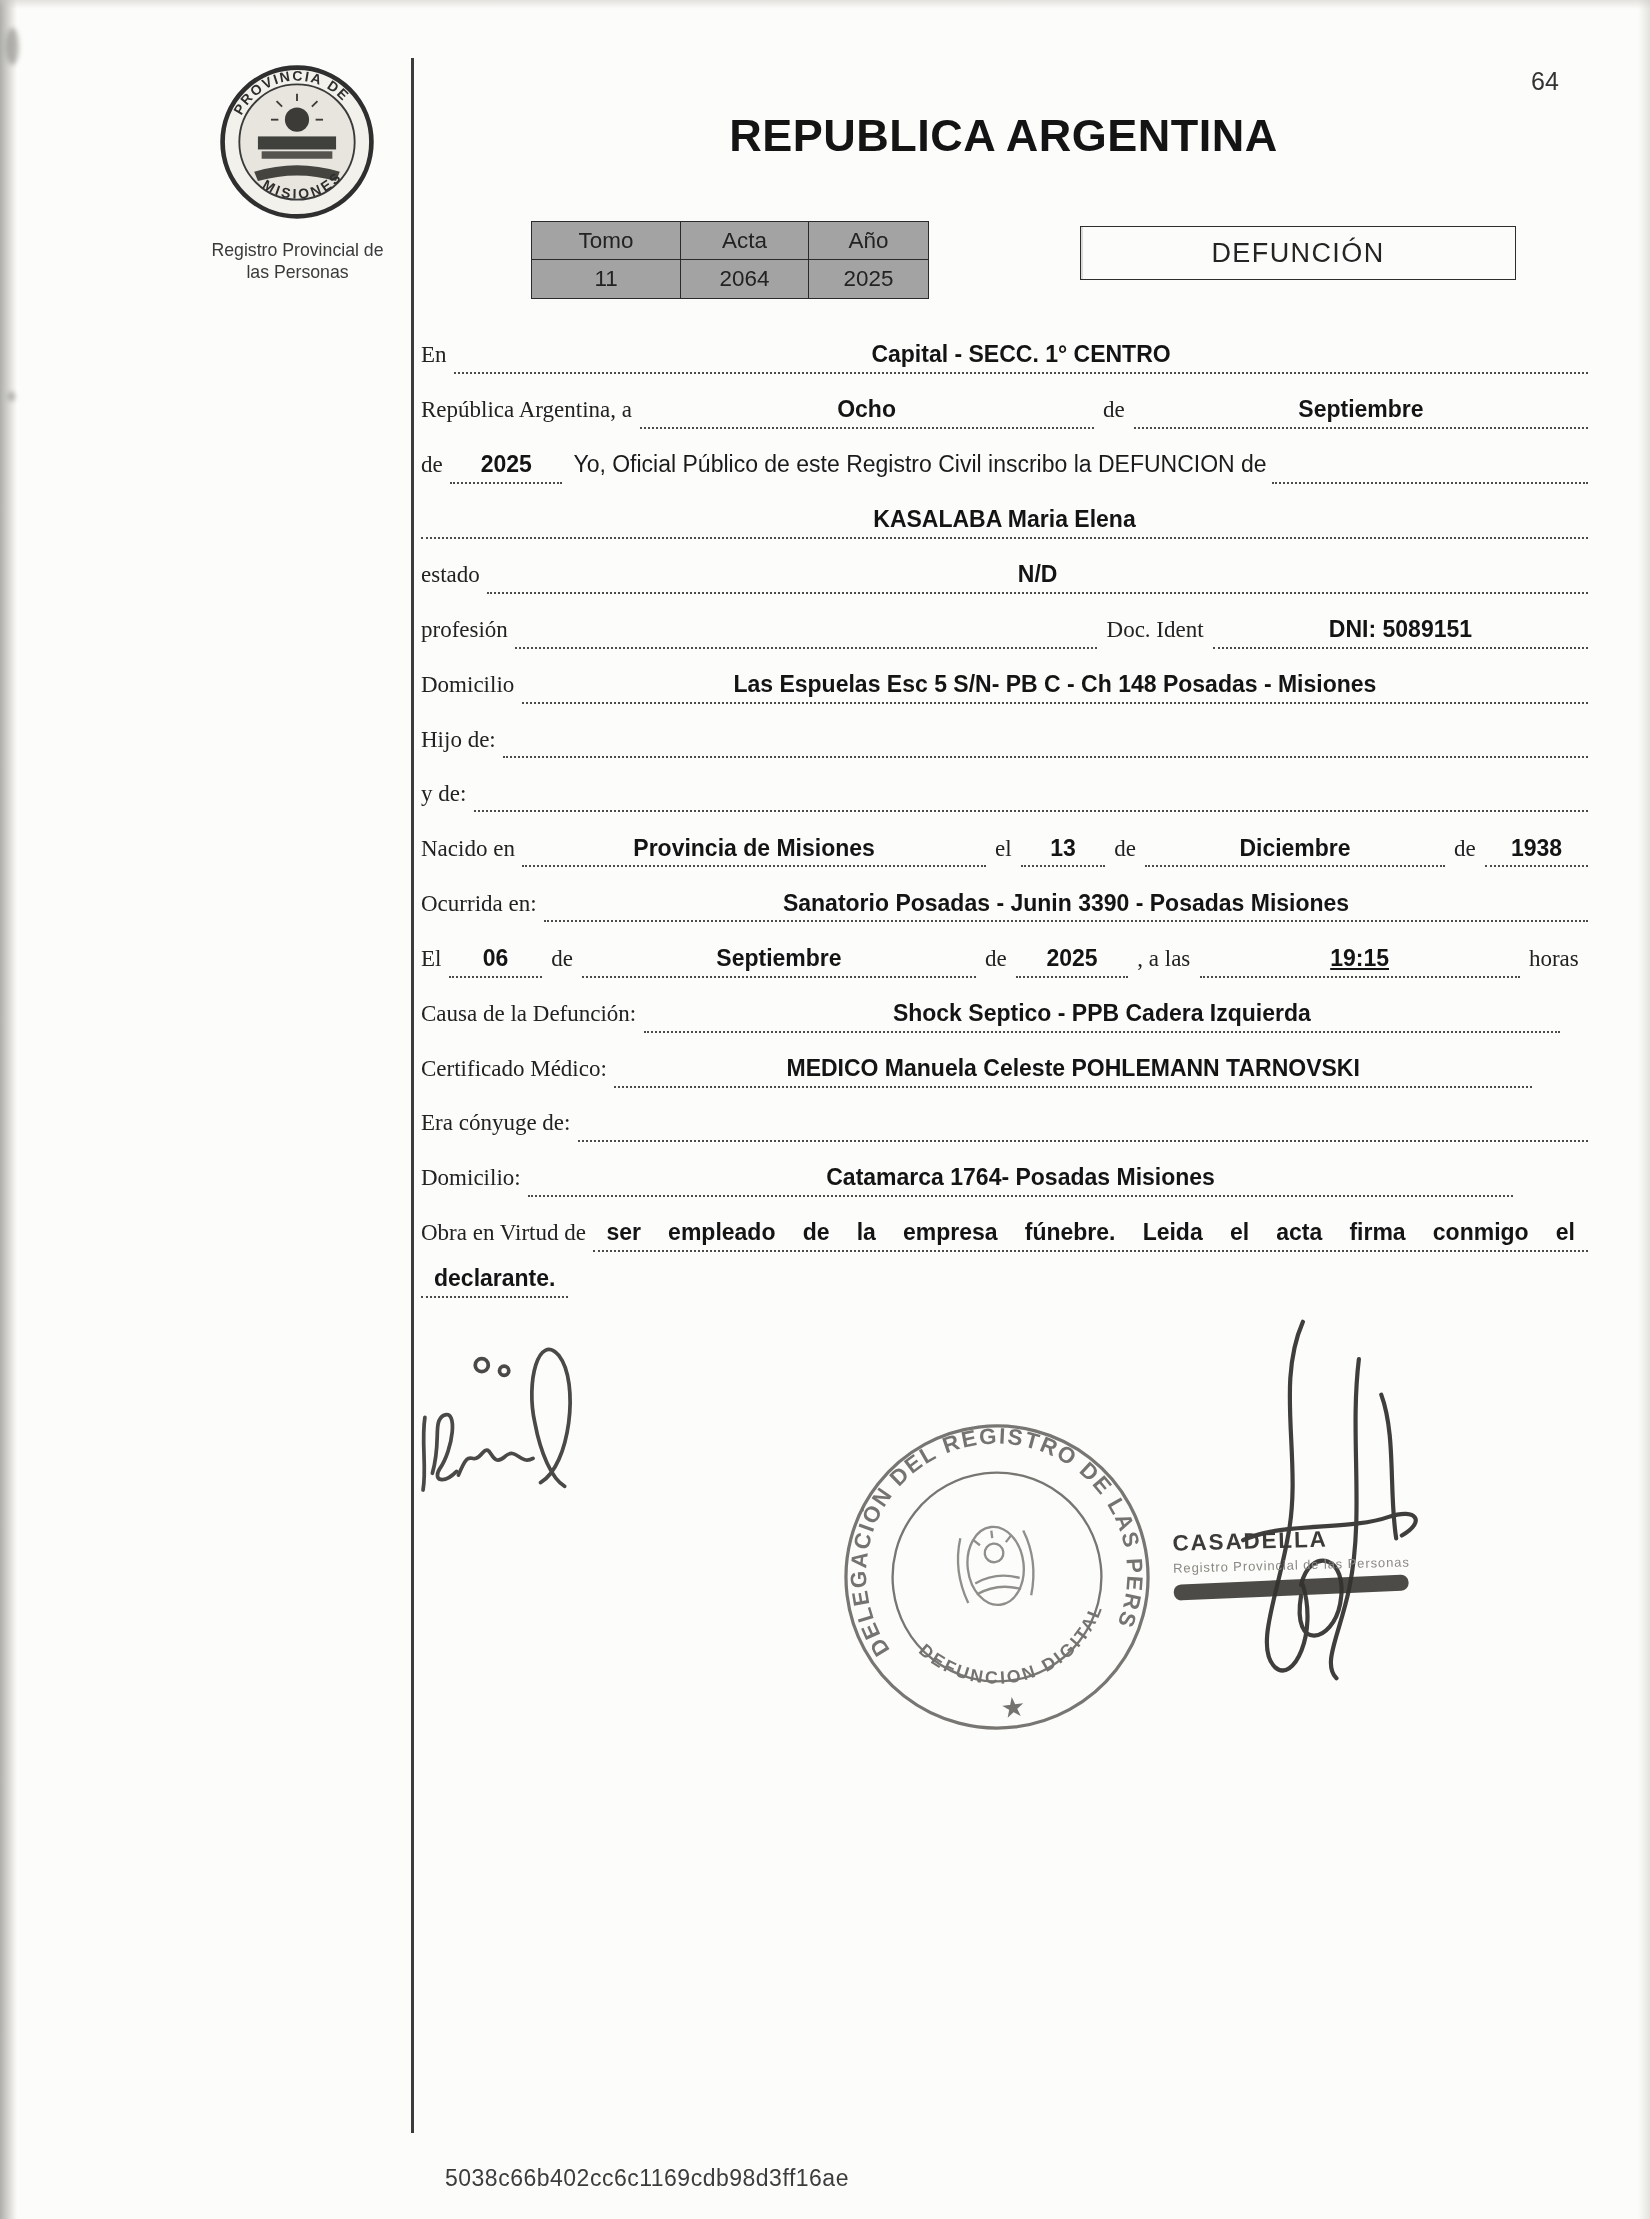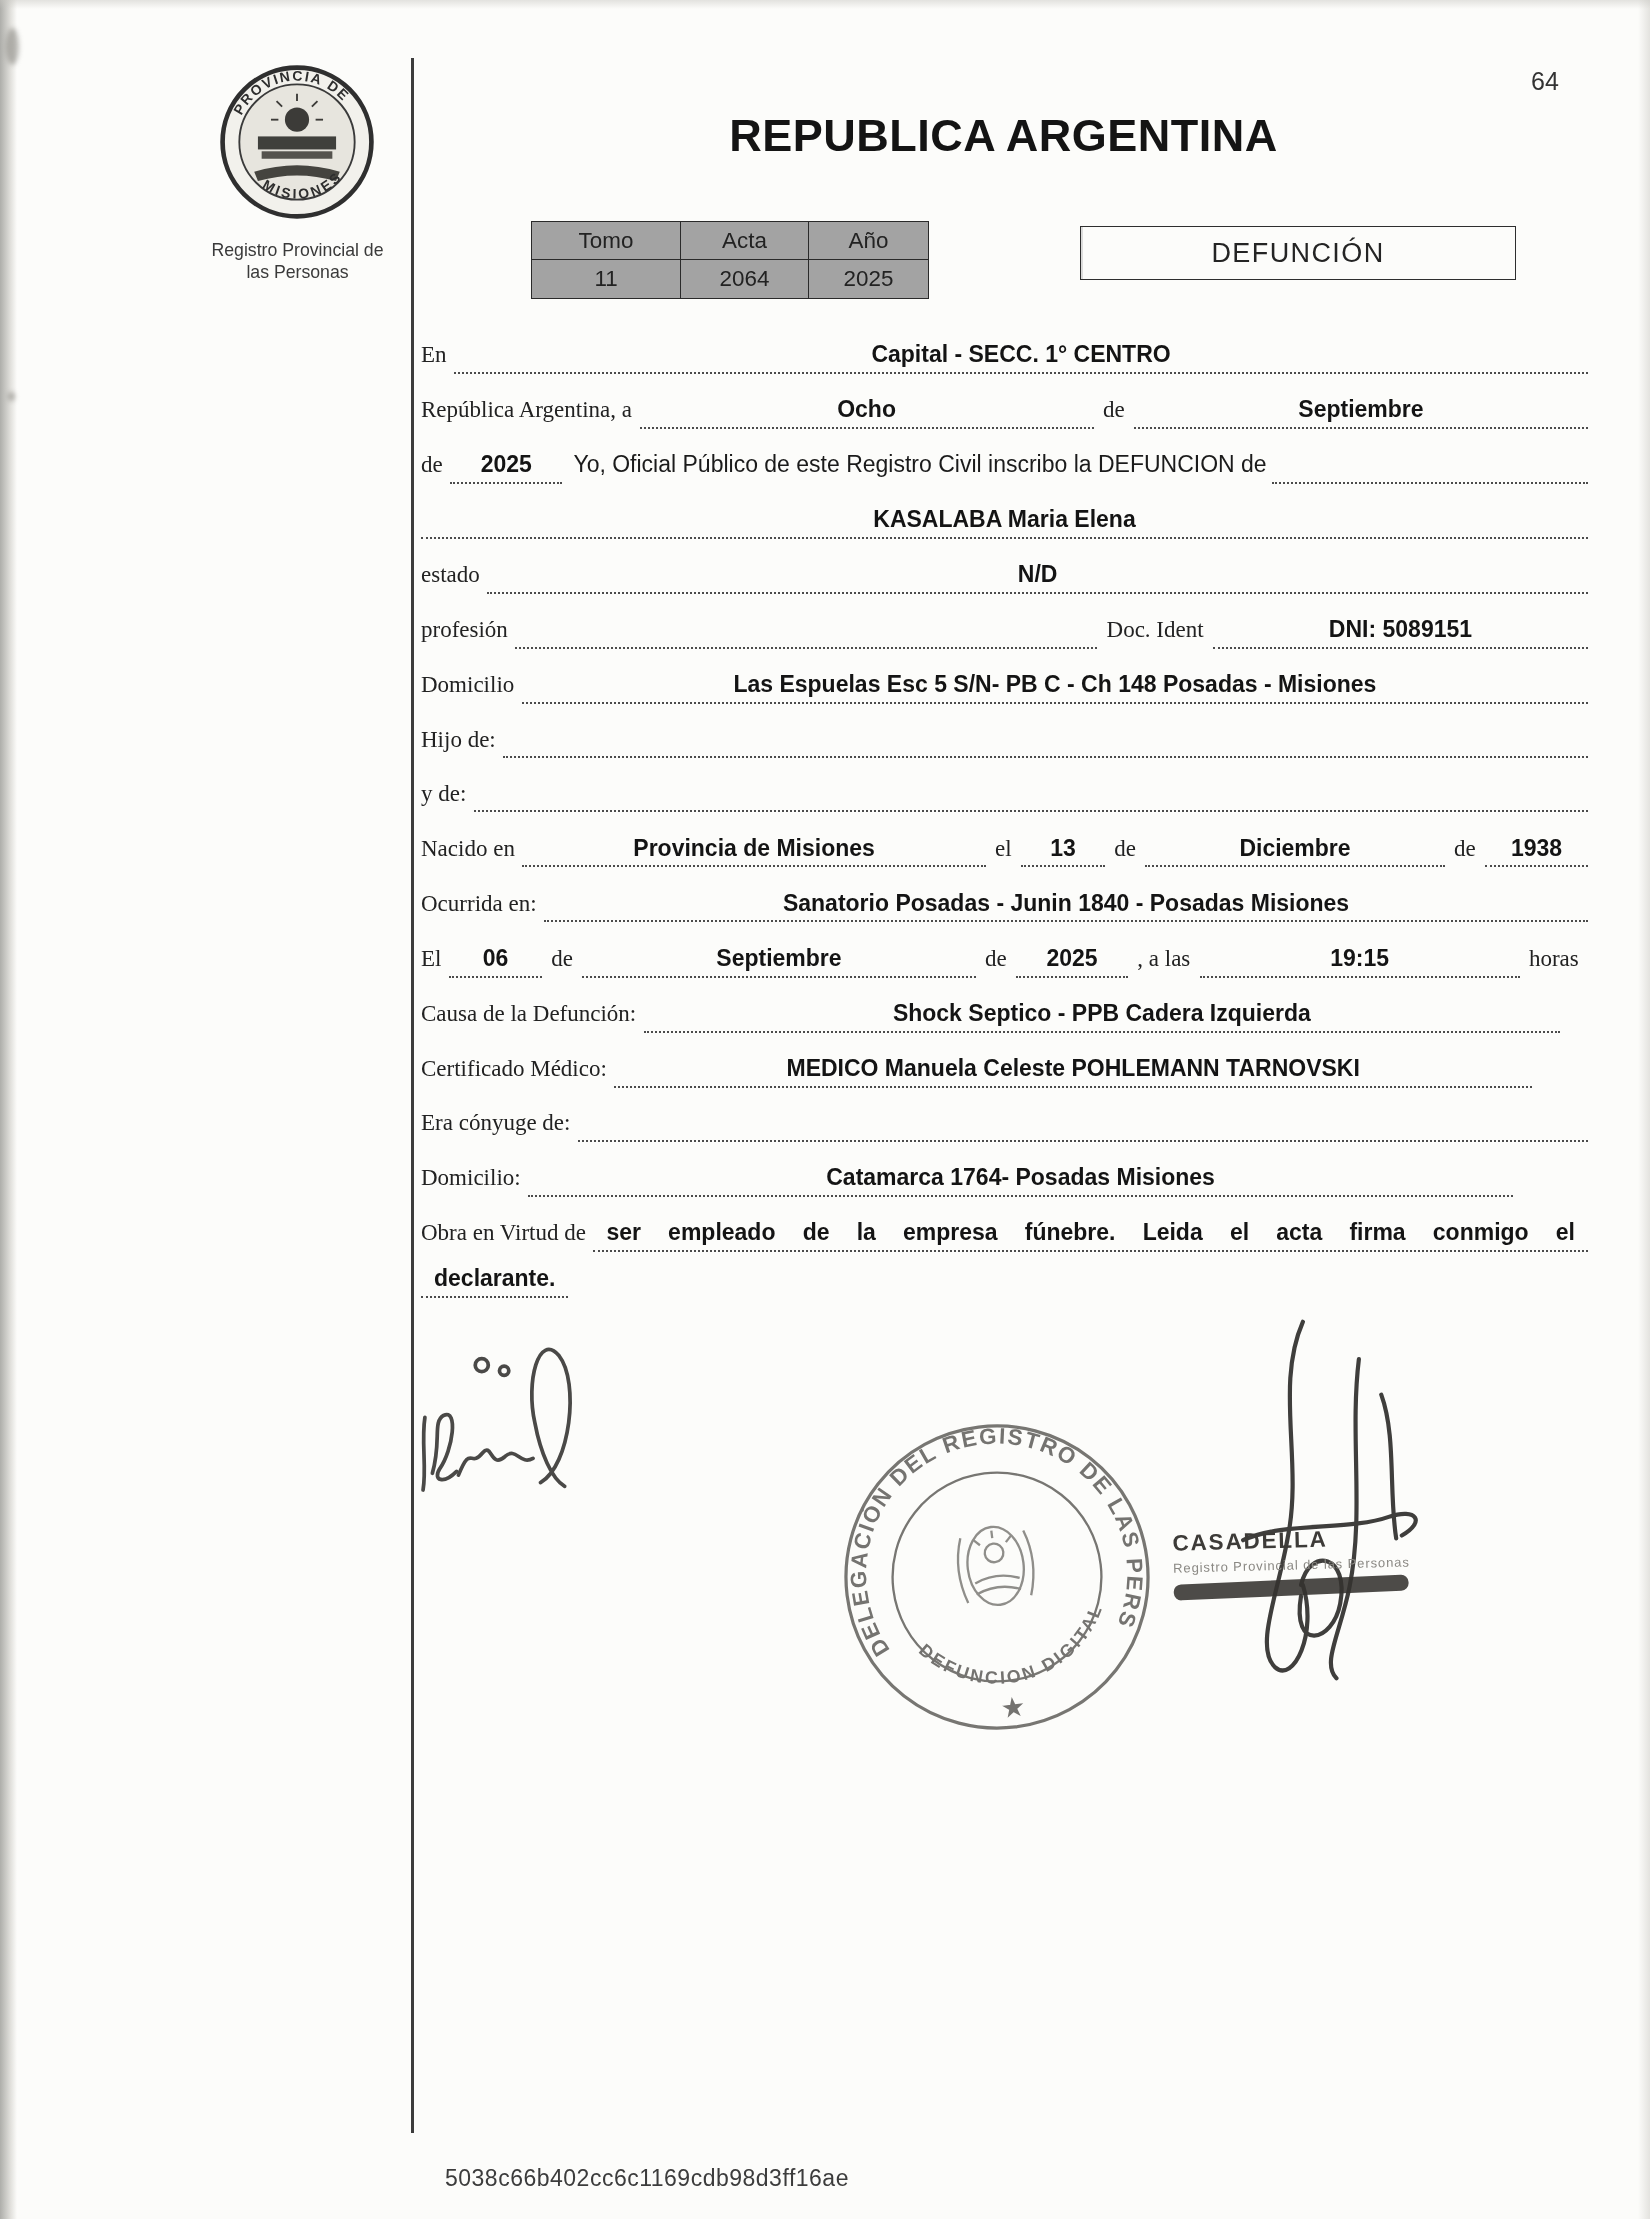--- a/index.html
+++ b/index.html
@@ -202,32 +202,32 @@
       <span class="lbl mid">el</span>
       <span class="val" style="min-width:84px;">13</span>
       <span class="lbl mid">de</span>
       <span class="val grow">Diciembre</span>
       <span class="lbl mid">de</span>
       <span class="val" style="min-width:103px;">1938</span>
     </div>
 
     <div class="row">
       <span class="lbl">Ocurrida en:</span>
-      <span class="val grow">Sanatorio Posadas - Junin 1840 - Posadas Misiones</span>
+      <span class="val grow">Sanatorio Posadas - Junin 3390 - Posadas Misiones</span>
     </div>
 
     <div class="row">
       <span class="lbl">El</span>
       <span class="val" style="min-width:93px;">06</span>
       <span class="lbl mid">de</span>
       <span class="val grow">Septiembre</span>
       <span class="lbl mid">de</span>
       <span class="val" style="min-width:112px;">2025</span>
       <span class="lbl mid">, a las</span>
-      <span class="val" style="flex:.8;">19:15</span>
+      <span class="val" style="flex:.8;text-decoration:underline;">19:15</span>
       <span class="lbl mid">horas</span>
     </div>
 
     <div class="row">
       <span class="lbl">Causa de la Defunción:</span>
       <span class="val grow" style="margin-right:28px;">Shock Septico - PPB Cadera Izquierda</span>
     </div>
 
     <div class="row">
       <span class="lbl">Certificado Médico:</span>

